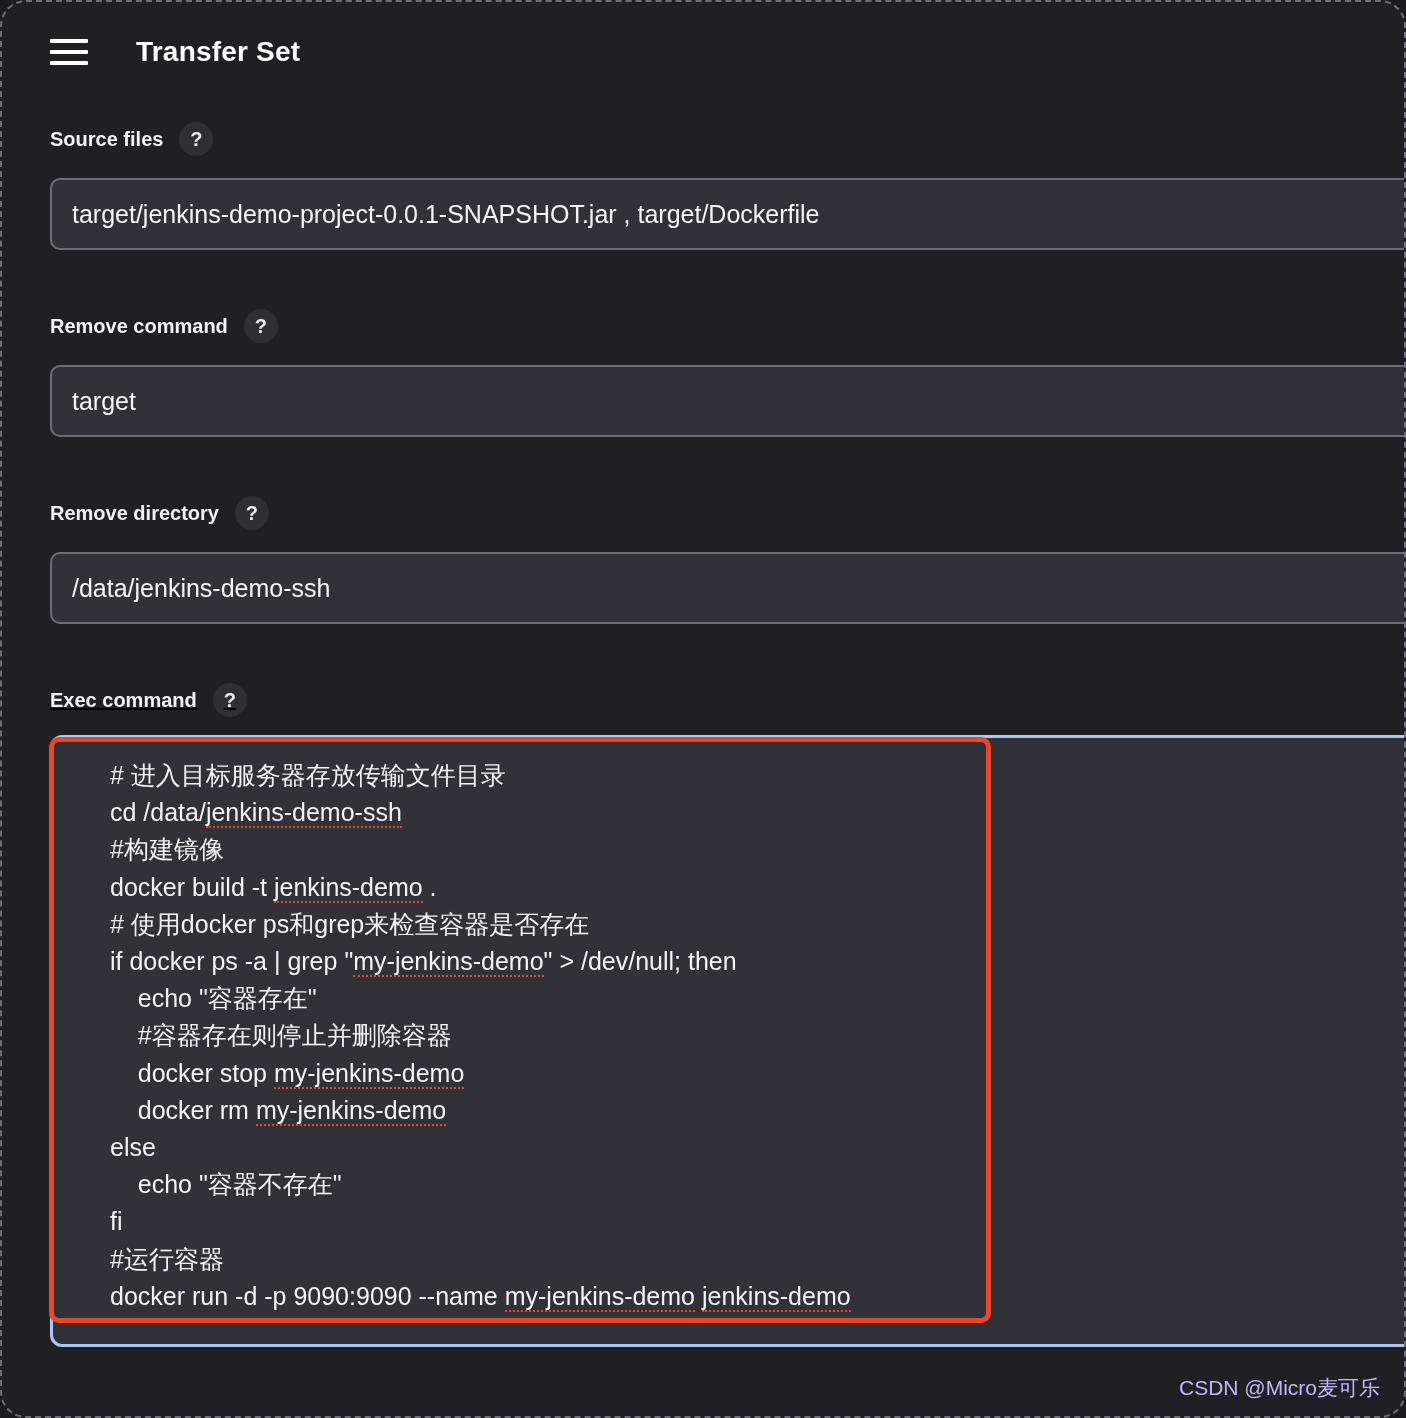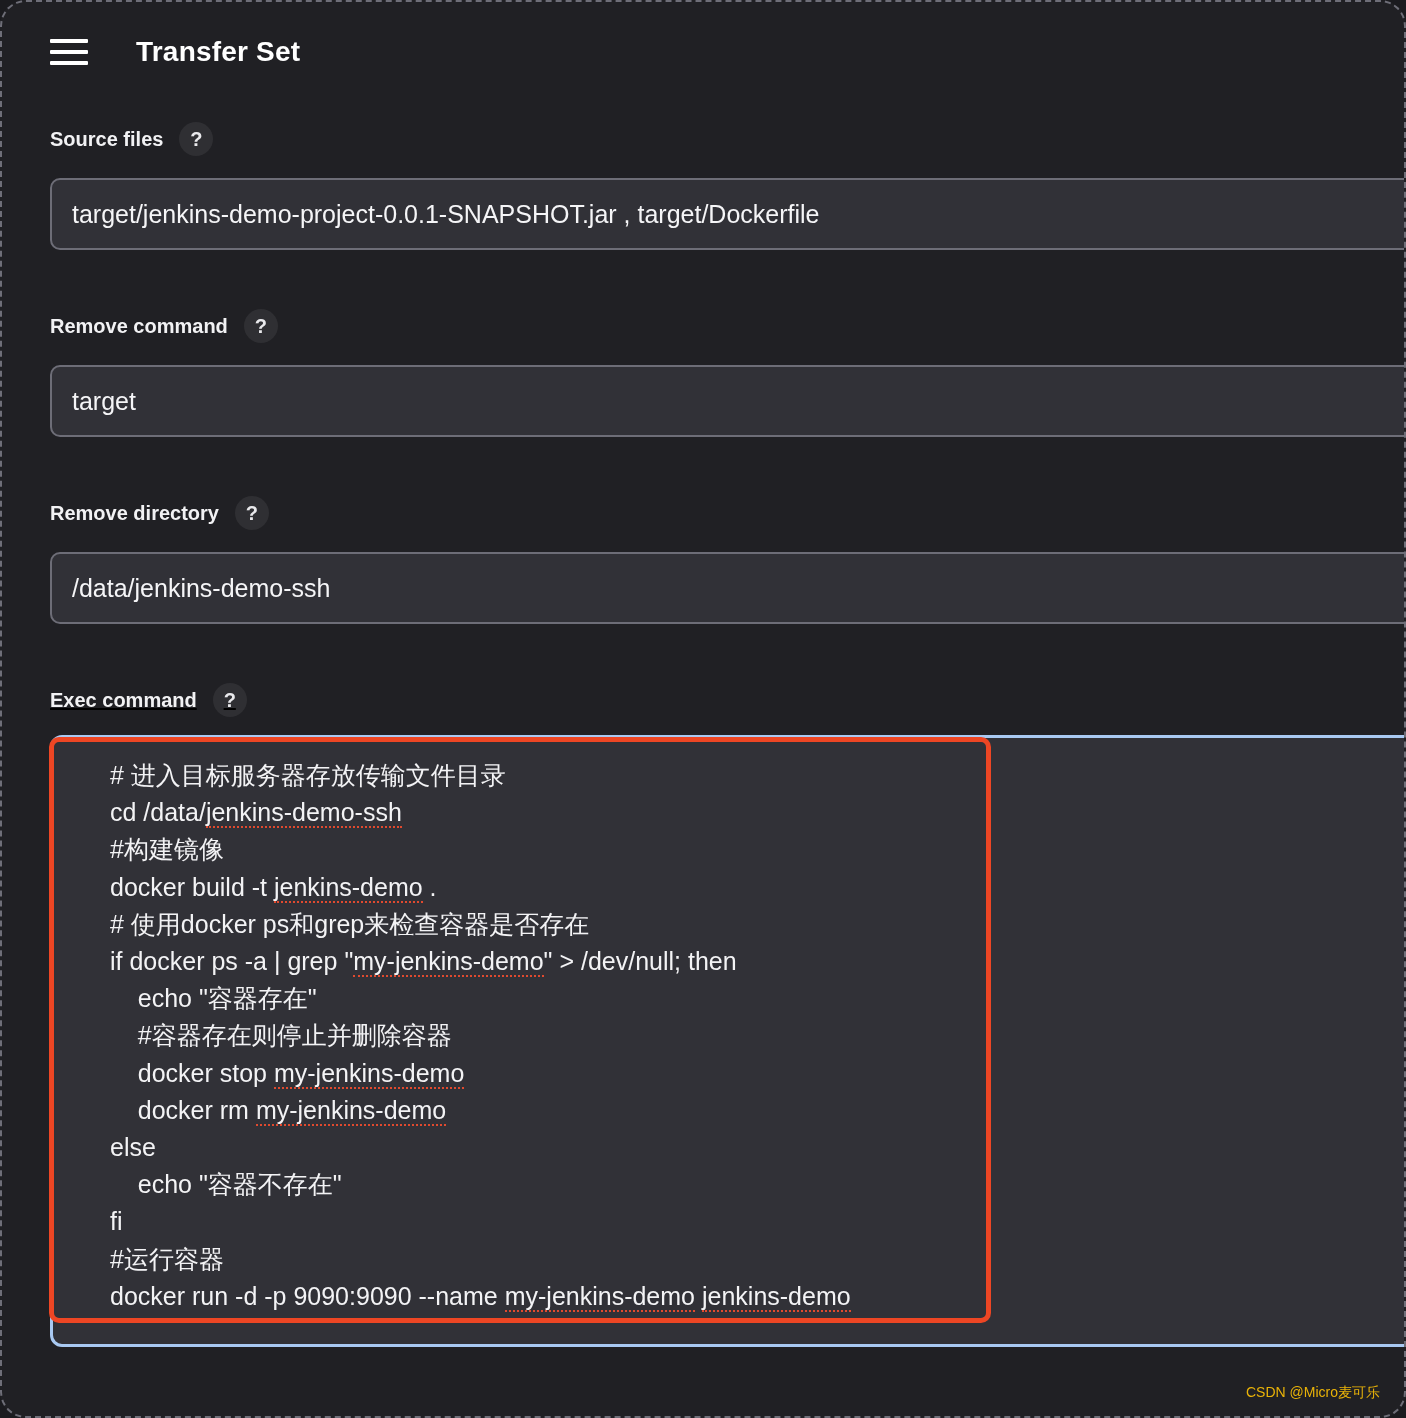--- a/index.html
+++ b/index.html
@@ -147,22 +147,22 @@
     height: 586px;
     border: 5px solid #ed4624;
     border-radius: 10px;
     pointer-events: none;
   }
 
   .watermark {
     position: absolute;
     right: 24px;
     bottom: 14px;
-    color: #eab308;
-    font-size: 14px;
+    color: #c4b5fd;
+    font-size: 21px;
   }
 </style>
 </head>
 <body>
 
 <div id="page">
 
   <div class="header">
     <div class="hamburger">
       <span></span>

